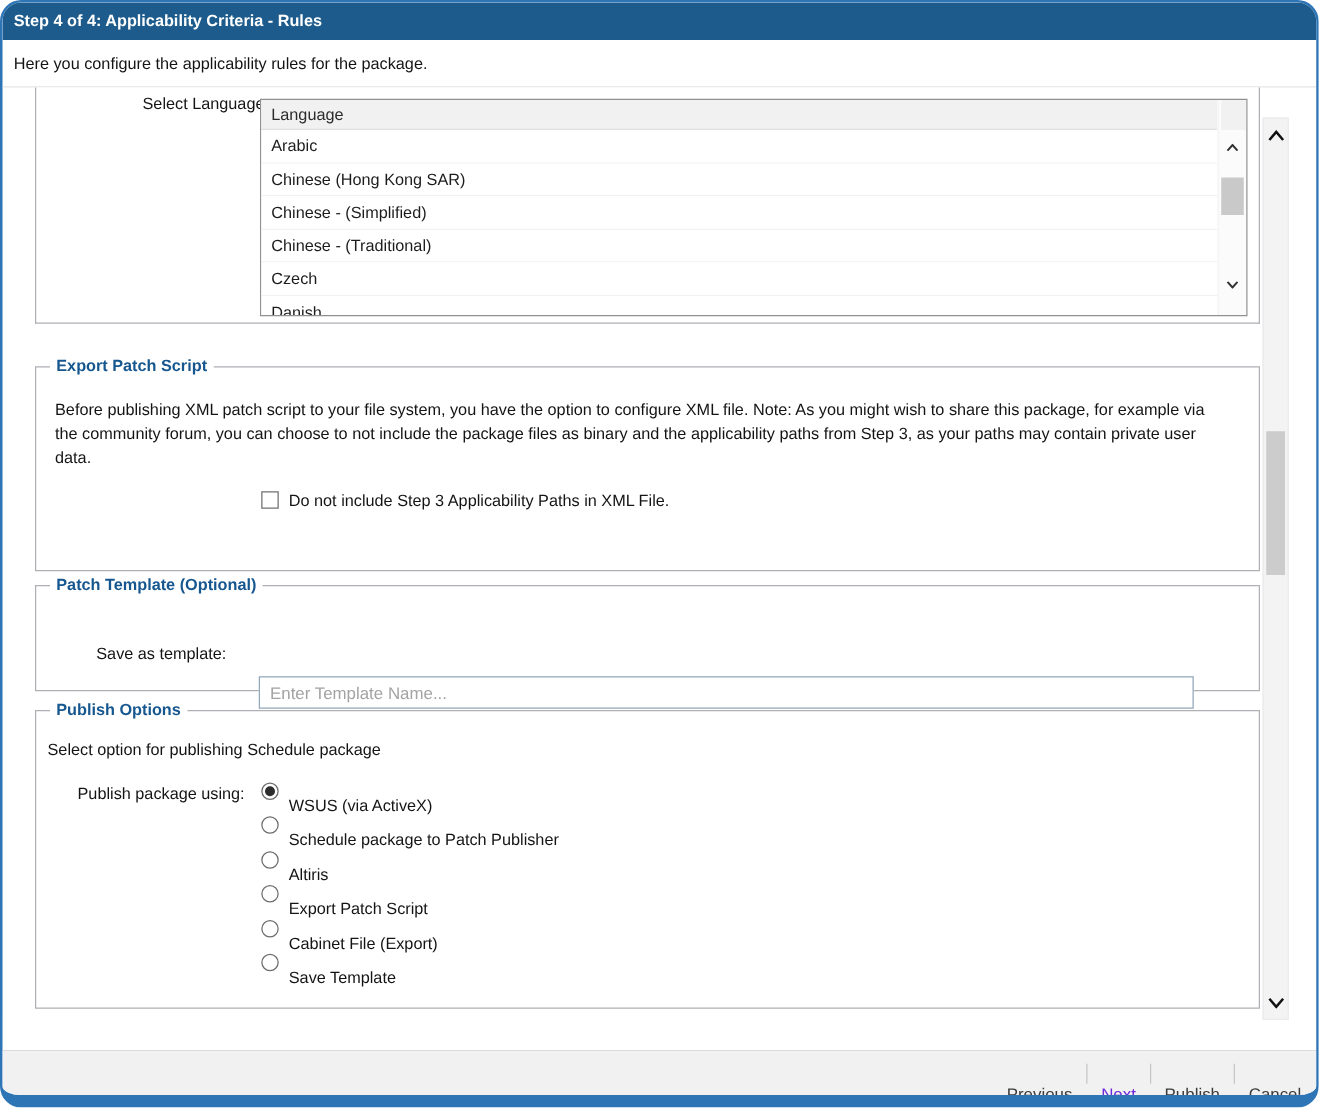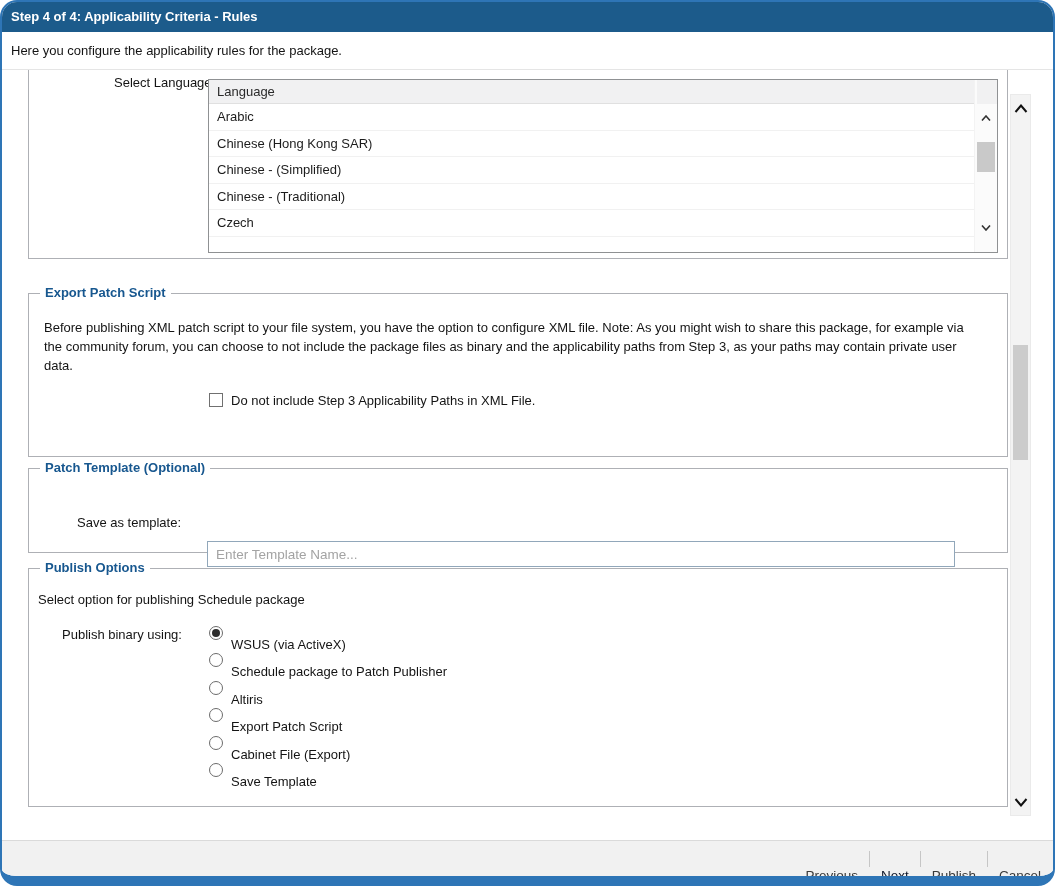--- a/index.html
+++ b/index.html
@@ -106,21 +106,21 @@
   .msb-thumb{ position: absolute; top: 250px; left: 2px; right: 2px; height: 115px; background: #cccccc; }
 
   
   .footer-sep { position: absolute; left: 0; right: 0; top: 838px; height: 1px; background: #dadada; }
   .footer {
     position: absolute; left: 0; right: 0; top: 839px; height: 35px;
     background: #f1f1f1; display: flex; align-items: center; justify-content: flex-end;
     padding-right: 12px; gap: 11px;
   }
   .footer-btn { font-size: 13.5px; color: #3a3a3a; cursor: default; margin-top: 34px; }
-  .footer-btn.disabled { color: #0f172a; }
+  .footer-btn.disabled { color: #6d28d9; }
   .footer-divider { width: 1px; height: 16px; background: #c6c6c6; }
 </style>
 </head>
 <body>
 
 <div class="window">
 
   <div class="titlebar">
     <span>Step 4 of 4: Applicability Criteria - Rules</span>
   </div>
@@ -143,20 +143,23 @@
           <span>Chinese (Hong Kong SAR)</span>
         </div>
       <div class="list-row">
           <span>Chinese - (Simplified)</span>
         </div>
       <div class="list-row">
           <span>Chinese - (Traditional)</span>
         </div>
       <div class="list-row">
           <span>Czech</span>
+        </div>
+      <div class="list-row">
+          <span>Danish</span>
         </div>
     </div>
     <div class="list-scrollbar">
       <div class="list-sb-corner"></div>
       <div class="list-sb-up">
         <svg width="10" height="6" viewBox="0 0 10 6">
             <polyline points="1,5.5 5,1 9,5.5" fill="none" stroke="#333" stroke-width="1.6"></polyline>
           </svg>
       </div>
       <div class="list-sb-thumb"></div>
@@ -179,21 +182,21 @@
 
   <div class="fieldset template-fieldset">
     <span class="legend">Patch Template (Optional)</span>
     <span class="tmpl-label">Save as template:</span>
     <input class="tmpl-input" type="text" placeholder="Enter Template Name..." style="">
   </div>
 
   <div class="fieldset publish-fieldset">
     <span class="legend">Publish Options</span>
     <div class="publish-desc">Select option for publishing Schedule package</div>
-    <div class="publish-label">Publish binary using:</div>
+    <div class="publish-label">Publish package using:</div>
     <div class="radio-list">
       <div class="radio-row">
         <span class="radio checked"></span>
         <span class="radio-label">WSUS (via ActiveX)</span>
       </div>
       <div class="radio-row">
         <span class="radio"></span>
         <span class="radio-label">Schedule package to Patch Publisher</span>
       </div>
       <div class="radio-row">

